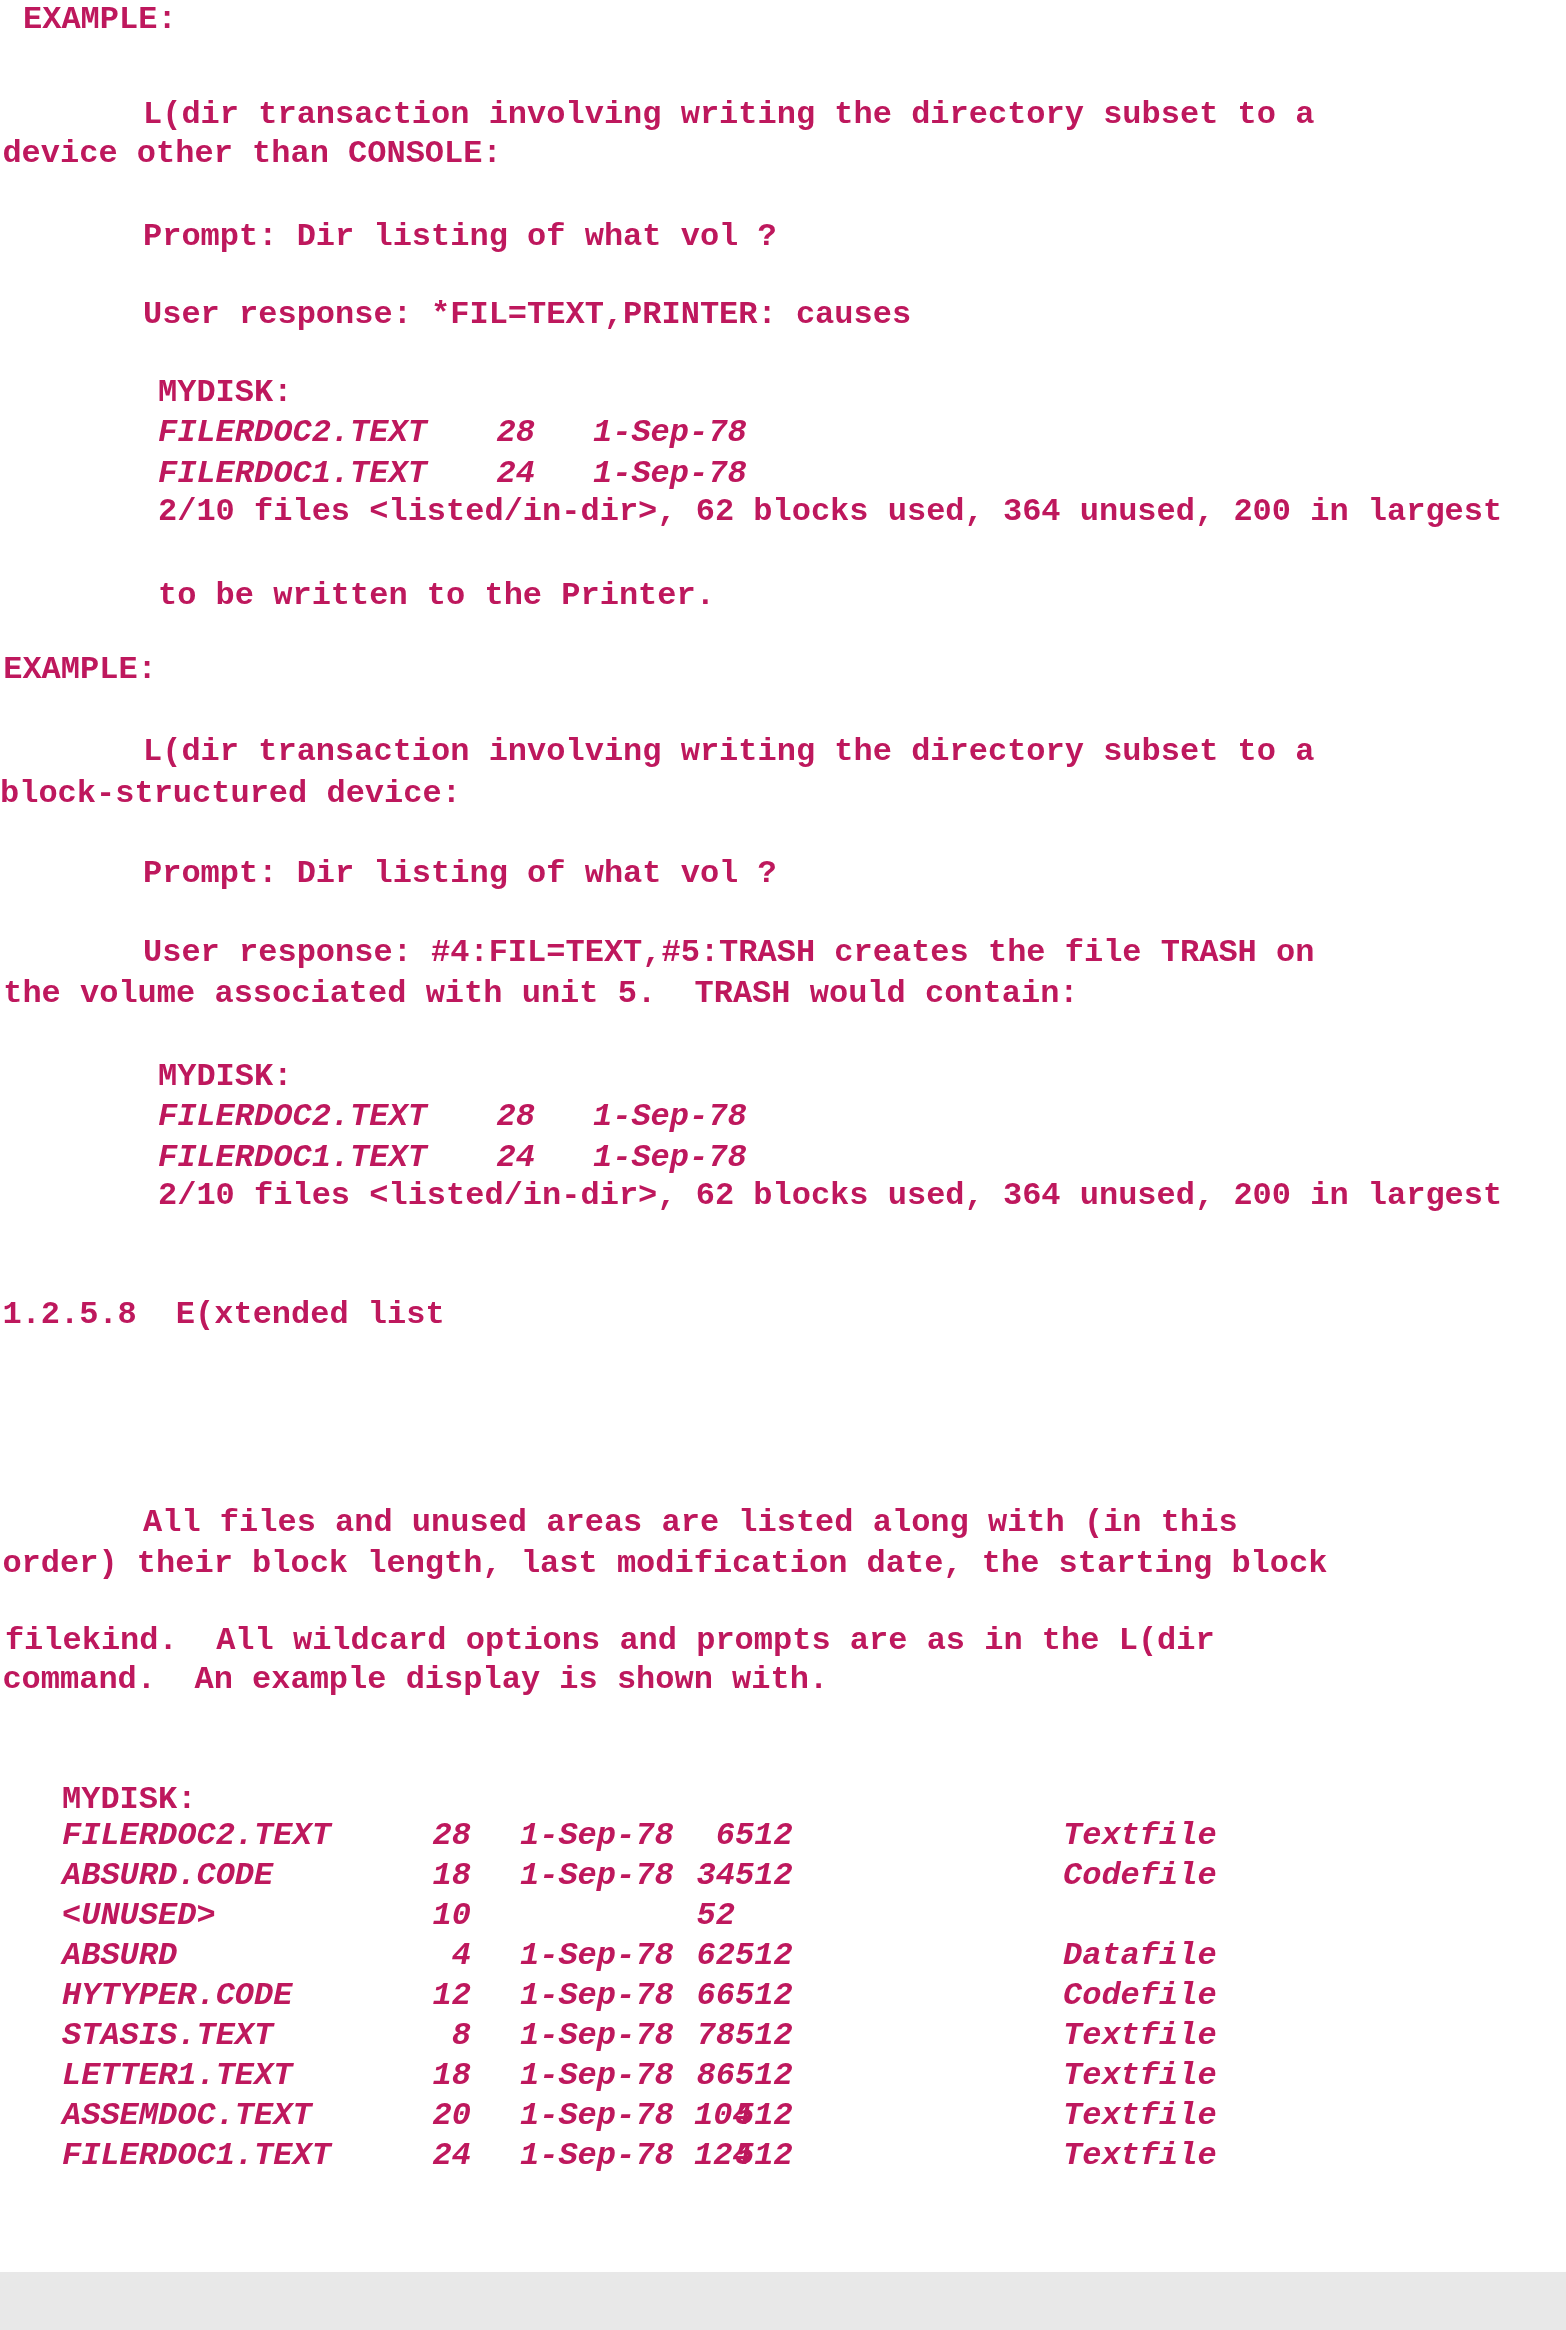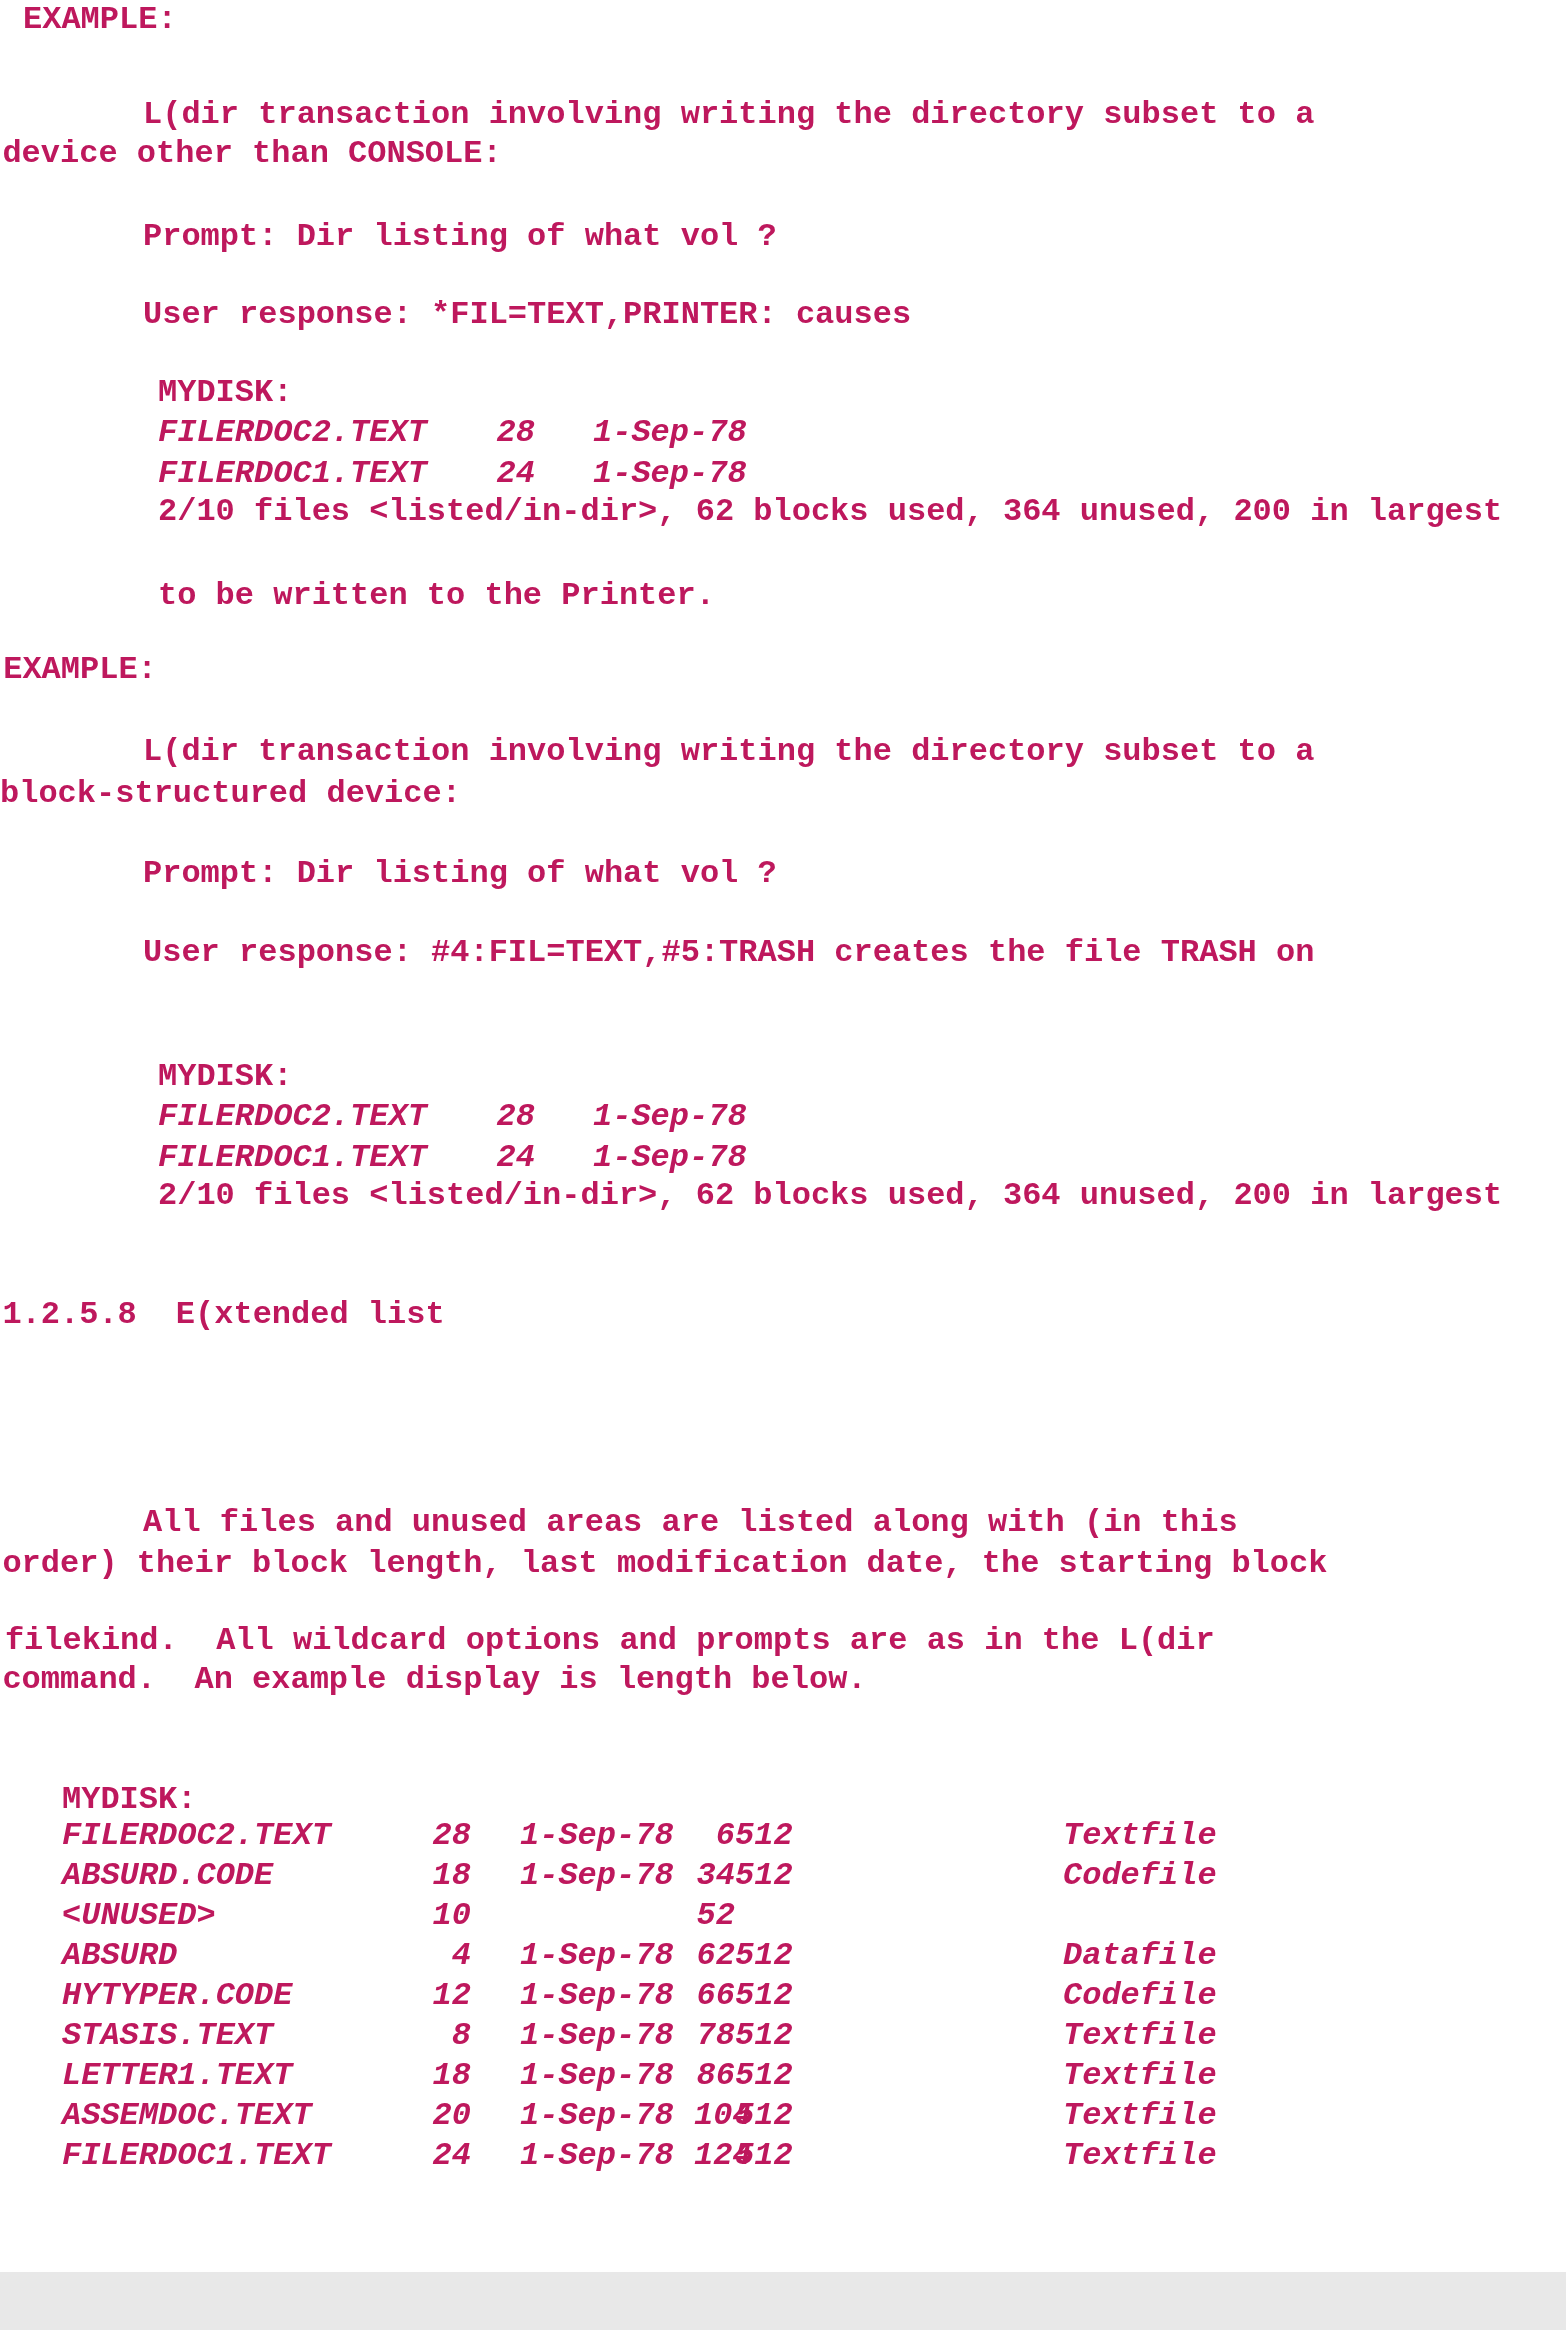--- a/index.html
+++ b/index.html
@@ -61,20 +61,21 @@
       </div>
     </div>
   <div class="line" style="left:158px;top:494px">2/10 files &lt;listed/in-dir&gt;, 62 blocks used, 364 unused, 200 in largest</div>
   <div class="line" style="left:158px;top:578px">to be written to the Printer.</div>
 
   <div class="line" style="left:3.2px;top:652px">EXAMPLE:</div>
   <div class="line" style="left:143px;top:734px">L(dir transaction involving writing the directory subset to a</div>
   <div class="line" style="left:0px;top:776px">block-structured device:</div>
   <div class="line" style="left:143px;top:856px">Prompt: Dir listing of what vol ?</div>
   <div class="line" style="left:143px;top:935px">User response: #4:FIL=TEXT,#5:TRASH creates the file TRASH on</div>
+  <div class="line" style="left:3.2px;top:976px">the volume associated with unit 5.  TRASH would contain:</div>
 
   <div class="line" style="left:158px;top:1059px">MYDISK:</div>
   <div class="listing mini" style="left:158px;top:1098px;width:1378px">
       <div class="trow">
         <span class="cell col-name">FILERDOC2.TEXT</span>
         <span class="cell col-blocks">28</span>
         <span class="cell col-date">1-Sep-78</span>
       </div>
       <div class="trow">
         <span class="cell col-name">FILERDOC1.TEXT</span>
@@ -82,21 +83,21 @@
         <span class="cell col-date">1-Sep-78</span>
       </div>
     </div>
   <div class="line" style="left:158px;top:1178px">2/10 files &lt;listed/in-dir&gt;, 62 blocks used, 364 unused, 200 in largest</div>
 
   <div class="line" style="left:2.4px;top:1297px"><span>1.2.5.8</span><span class="section-title-gap">E(xtended list</span></div>
 
   <div class="line" style="left:2.4px;top:1546px">order) their block length, last modification date, the starting block</div>
   <div class="line" style="left:143px;top:1505px">All files and unused areas are listed along with (in this</div>
   <div class="line" style="left:4.9px;top:1623px">filekind.  All wildcard options and prompts are as in the L(dir</div>
-  <div class="line" style="left:2.4px;top:1662px">command.  An example display is length below.</div>
+  <div class="line" style="left:2.4px;top:1662px">command.  An example display is shown with.</div>
 
   <div class="line" style="left:62px;top:1782px">MYDISK:</div>
   <div class="listing ext" style="left:62px;top:1817px;width:1459px">
       <div class="trow">
         <span class="cell col-name">FILERDOC2.TEXT</span>
         <span class="cell col-blocks">28</span>
         <span class="cell col-date">1-Sep-78</span>
         <span class="cell col-start">6</span>
         <span class="cell col-bytes">512</span>
         <span class="cell col-kind">Textfile</span>

